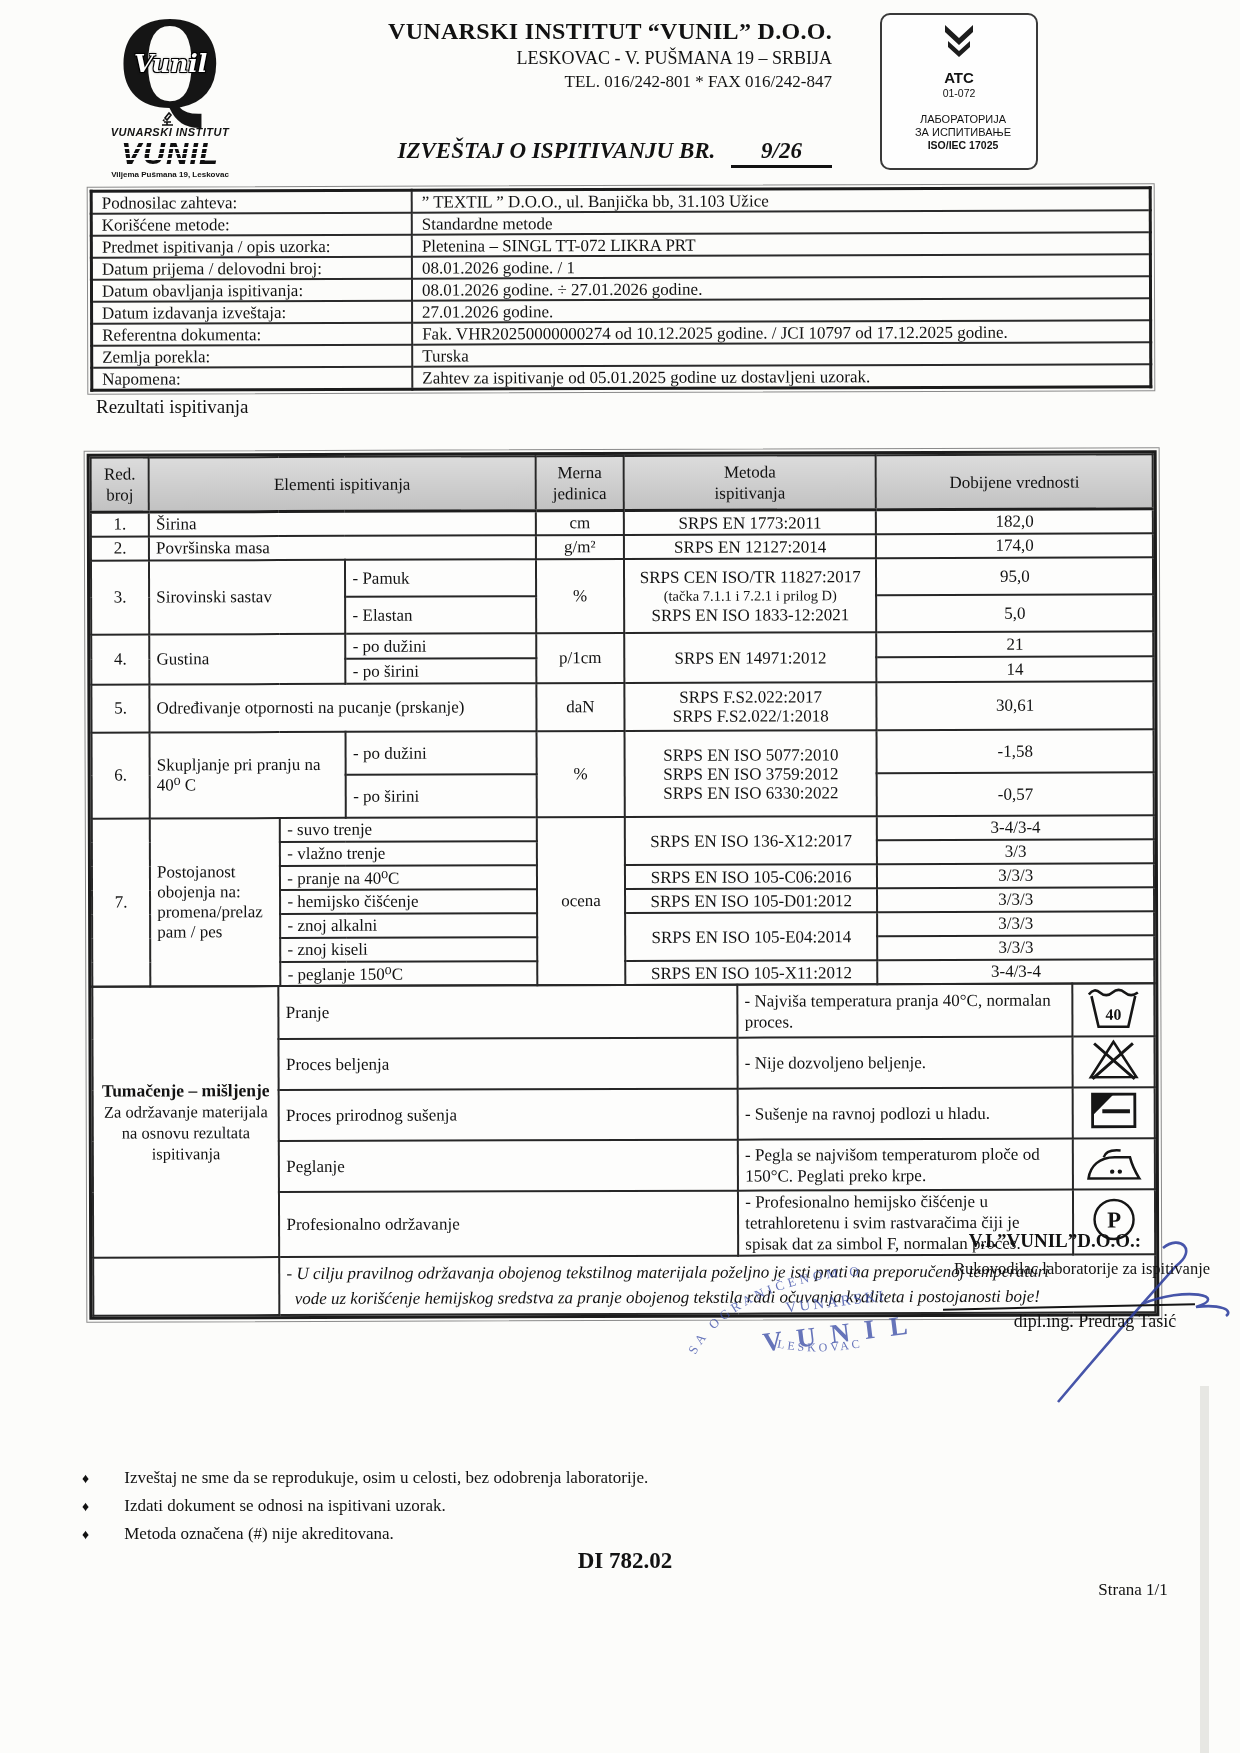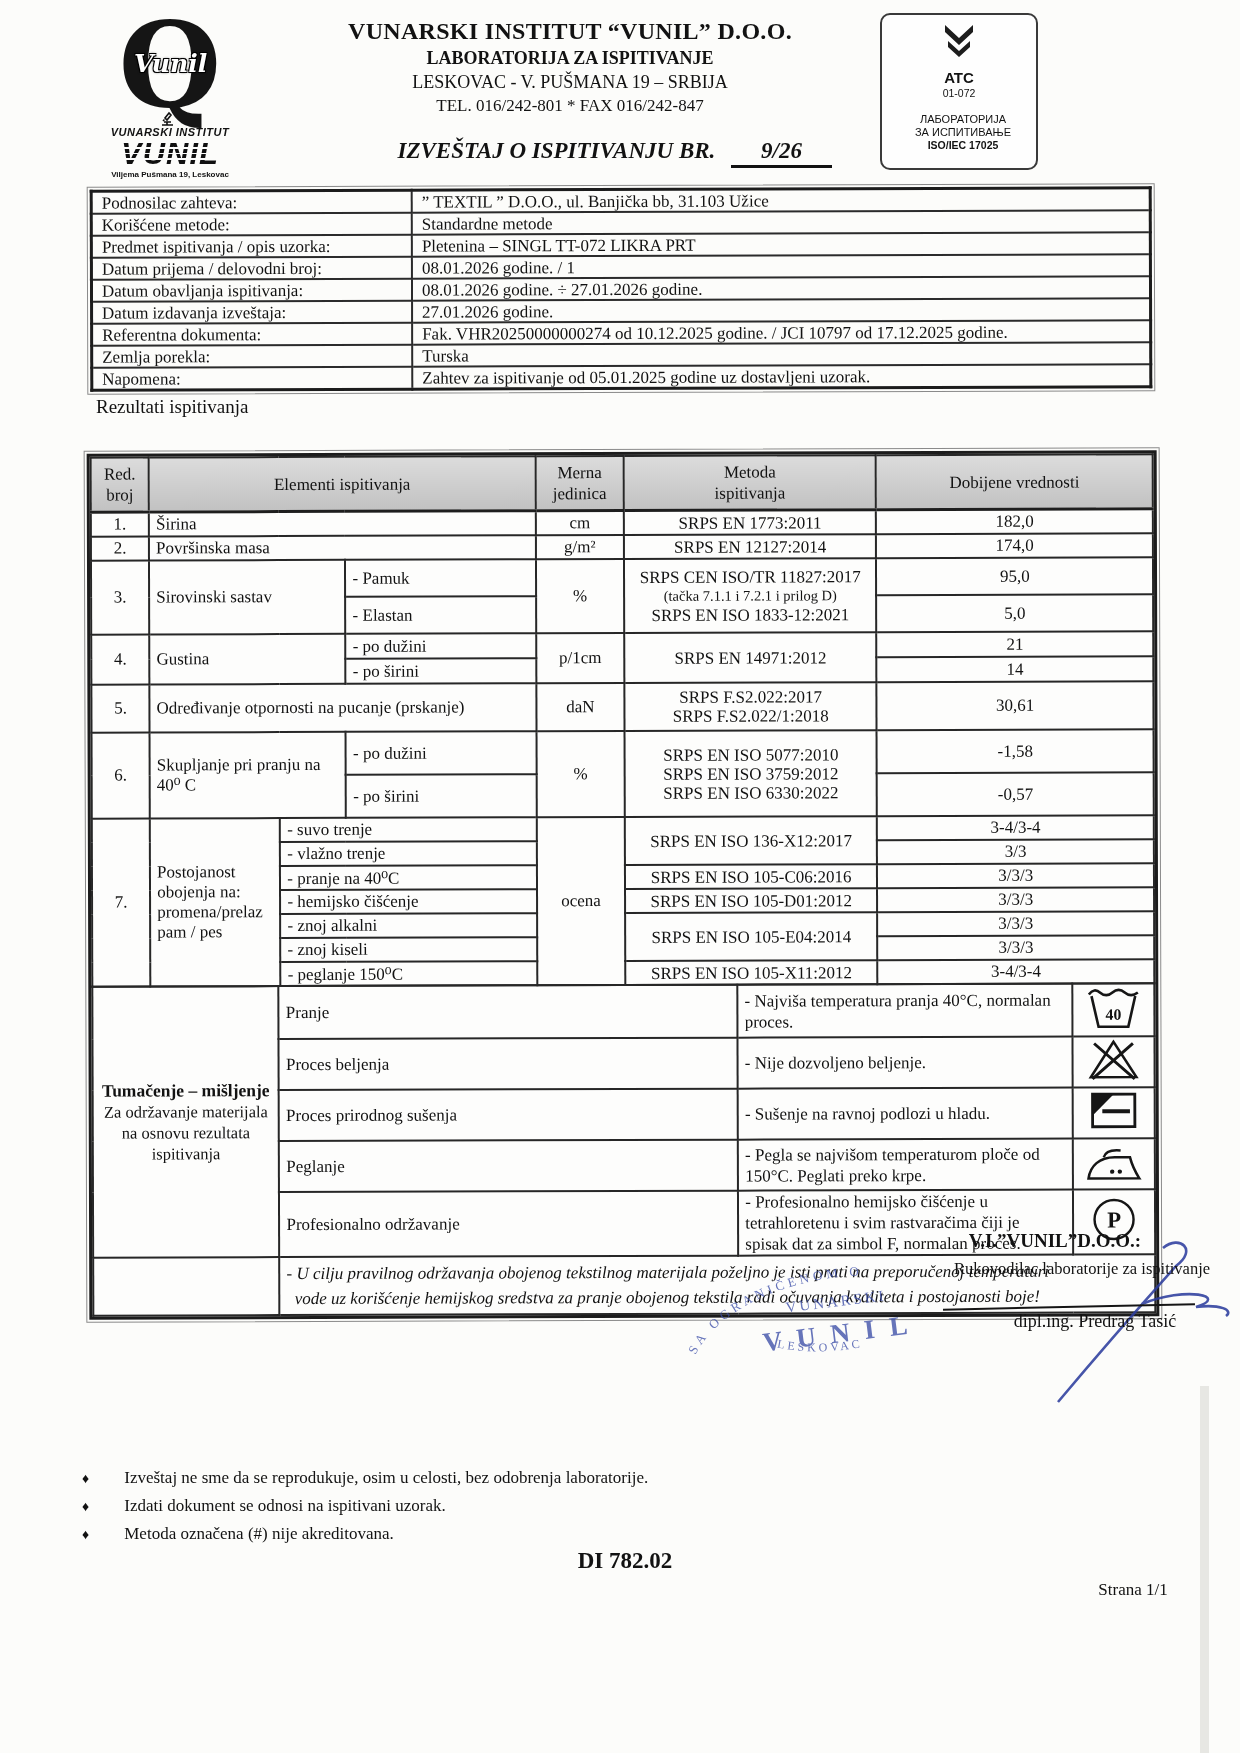--- a/index.html
+++ b/index.html
@@ -13,21 +13,21 @@
   .logo-script{position:absolute;left:40px;top:40px;font-style:italic;font-size:25px;font-weight:700;
           color:#fff;text-shadow:-1px -1px 0 #000,1px -1px 0 #000,-1px 1px 0 #000,1px 1px 0 #000,0 0 3px #000;}
   .logo-scope{position:absolute;left:66px;top:20px;}
   .logo-sub1{margin-top:6px;font-family:Liberation Sans, sans-serif;font-style:italic;font-weight:700;
           font-size:11px;letter-spacing:.5px;}
   .logo-vunil{font-family:"Liberation Sans",sans-serif;font-style:italic;font-weight:900;font-size:31px;
           letter-spacing:1px;line-height:1;background:repeating-linear-gradient(180deg,#101010 0 4px,#fdfdfd 4px 5.5px);
           -webkit-background-clip:text;background-clip:text;color:transparent;}
   .logo-sub3{font-family:"Liberation Sans",sans-serif;font-size:8px;font-weight:700;margin-top:1px;}
 
-  .c-head{position:absolute;left:308px;top:18px;width:524px;text-align:center;}
+  .c-head{position:absolute;left:308px;top:18px;width:524px;text-align:right;}
   .c1{font-size:24px;font-weight:700;letter-spacing:.3px;}
   .c2{font-size:18px;font-weight:700;margin-top:3px;}
   .c3{font-size:18px;margin-top:3px;}
   .c4{font-size:17px;margin-top:3px;}
   .rpt{position:absolute;left:308px;top:138px;width:524px;text-align:right;
        font-size:23px;font-weight:700;font-style:italic;}
   .rpt .no{display:inline-block;border-bottom:3px solid #111;padding:0 30px 1px;margin-left:10px;}
 
   .badge{position:absolute;left:880px;top:13px;width:158px;height:157px;border:2px solid #3a3a3a;
          border-radius:10px;box-sizing:border-box;text-align:center;background:#fefefe;
@@ -112,21 +112,20 @@
       </span>
       <span class="logo-script">Vunil</span>
     </div>
     <div class="logo-sub1">VUNARSKI INSTITUT</div>
     <div class="logo-vunil">VUNIL</div>
     <div class="logo-sub3">Viljema Pušmana 19, Leskovac</div>
   </div>
 
   <div class="c-head">
     <div class="c1">VUNARSKI INSTITUT “VUNIL” D.O.O.</div>
-    <div class="c2">LABORATORIJA ZA ISPITIVANJE</div>
     <div class="c3">LESKOVAC - V. PUŠMANA 19 – SRBIJA</div>
     <div class="c4">TEL. 016/242-801 * FAX  016/242-847</div>
   </div>
 
   <div class="rpt">
     <span>IZVEŠTAJ O ISPITIVANJU BR.</span>
     <span class="no">9/26</span>
   </div>
 
   <div class="badge">

